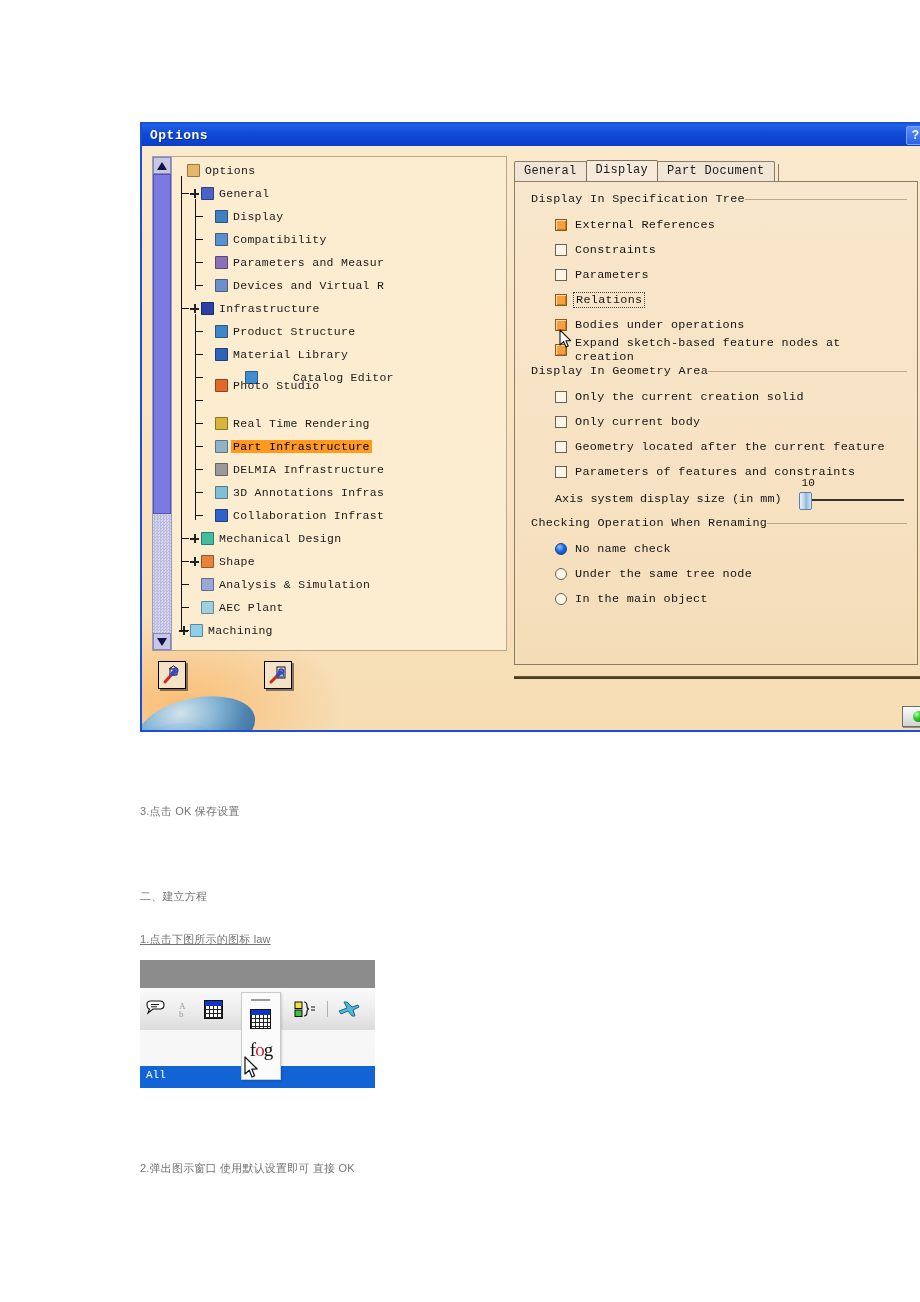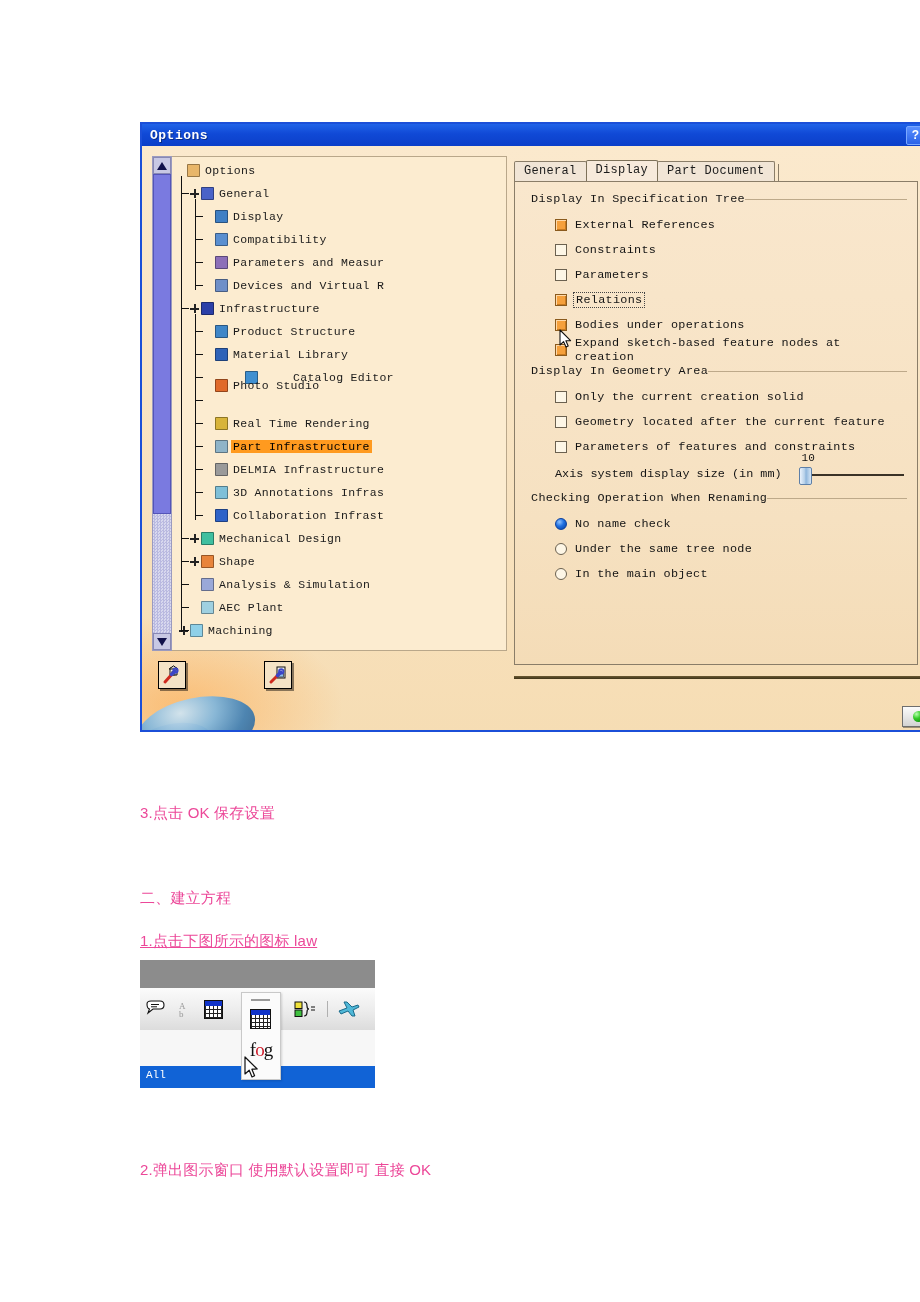--- a/index.html
+++ b/index.html
@@ -182,21 +182,21 @@
     border:1px solid #6e6e6e;box-shadow:1px 1px 0 rgba(0,0,0,.35);
     display:flex;align-items:center;gap:8px;padding:0 10px;box-sizing:border-box;cursor:pointer;
     font-family:"Liberation Mono",monospace;font-size:11px;color:#111;
   }
   .ball{width:11px;height:11px;border-radius:50%;flex:0 0 11px;}
   .ball.green{background:radial-gradient(circle at 32% 28%, #b9ffb0 0%, #35cc2a 40%, #0a7a06 100%);}
 
   
   .para{
     position:absolute;left:140px;font-family:"Liberation Sans",sans-serif;
-    font-size:15px;color:#ec4899;white-space:nowrap;letter-spacing:.2px;
+    font-size:11px;color:#737373;white-space:nowrap;letter-spacing:.2px;
   }
   #p-step3{top:804px;}
   #p-sec2{top:889px;}
   #p-step1{top:932px;text-decoration:underline;}
   #p-step2{top:1161px;}
 
   
   #toolbar-shot{
     position:absolute;left:140px;top:960px;width:235px;height:128px;
     background:#ffffff;overflow:hidden;
@@ -464,20 +464,24 @@
             <div class="group-head">
               <span class="gtitle">Display In Geometry Area</span>
               <span class="grule"></span>
             </div>
             <div class="opt-row">
               <span class="cbox"></span>
               <span class="opt-label">Only the current creation solid</span>
             </div>
             <div class="opt-row">
               <span class="cbox"></span>
+              <span class="opt-label">Only current body</span>
+            </div>
+            <div class="opt-row">
+              <span class="cbox"></span>
               <span class="opt-label">Geometry located after the current feature</span>
             </div>
             <div class="opt-row">
               <span class="cbox"></span>
               <span class="opt-label">Parameters of features and constraints</span>
             </div>
             <div id="slider-row">
               <span>Axis system display size (in mm)</span>
               <div id="slider-wrap">
                 <span id="slider-val">10</span>

